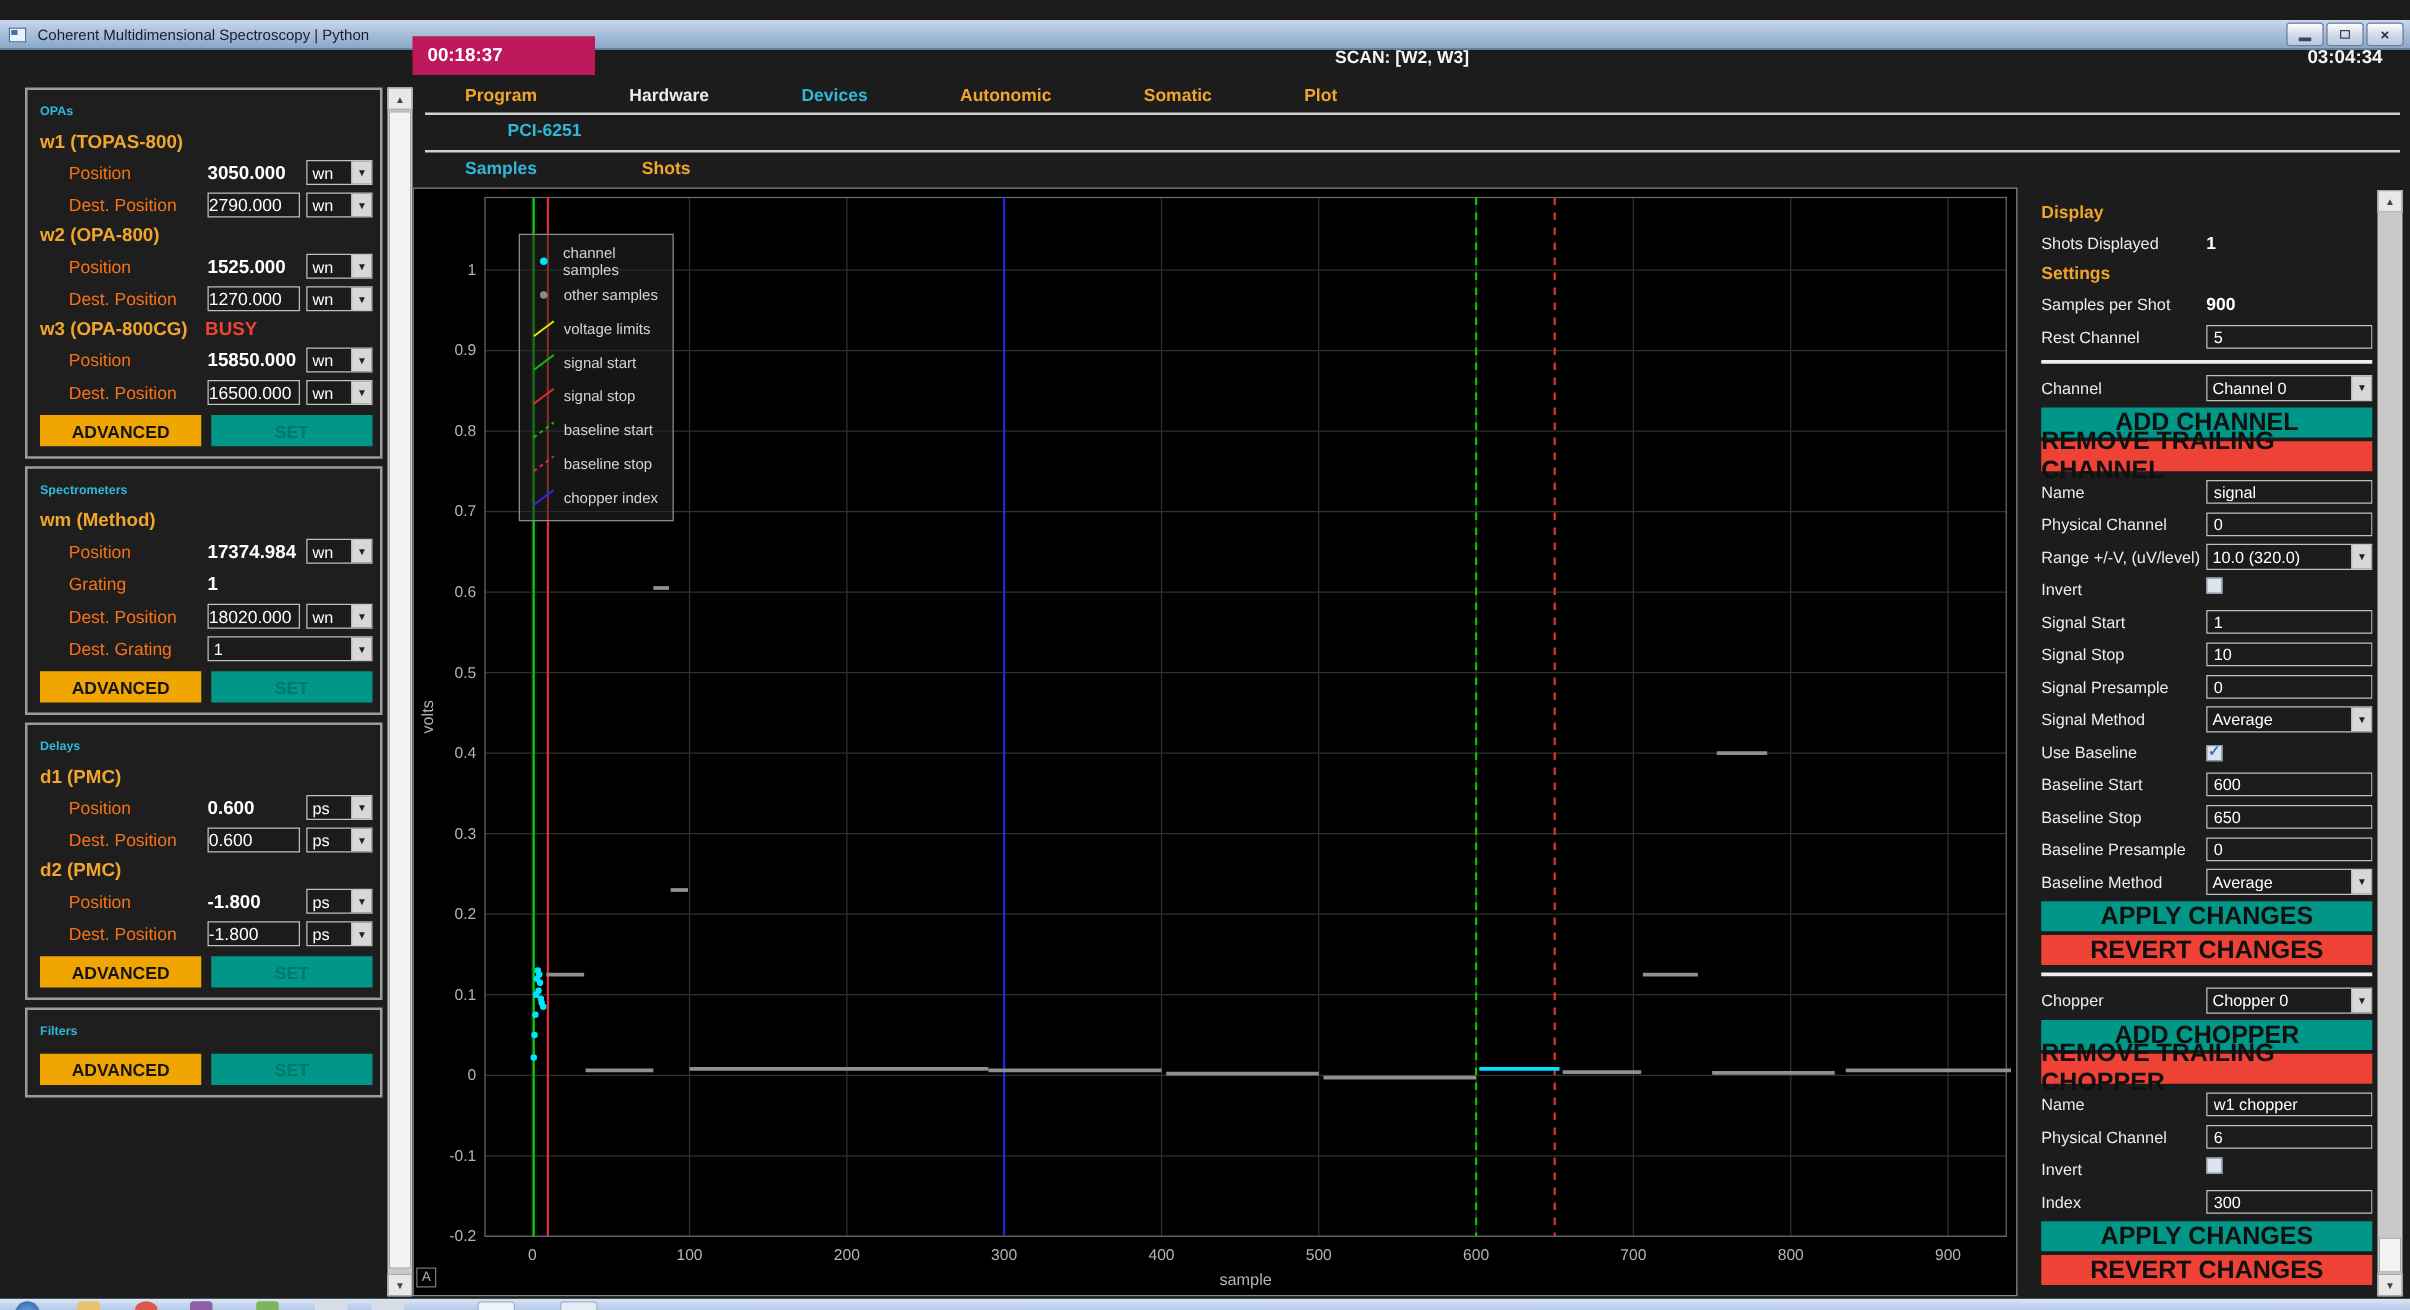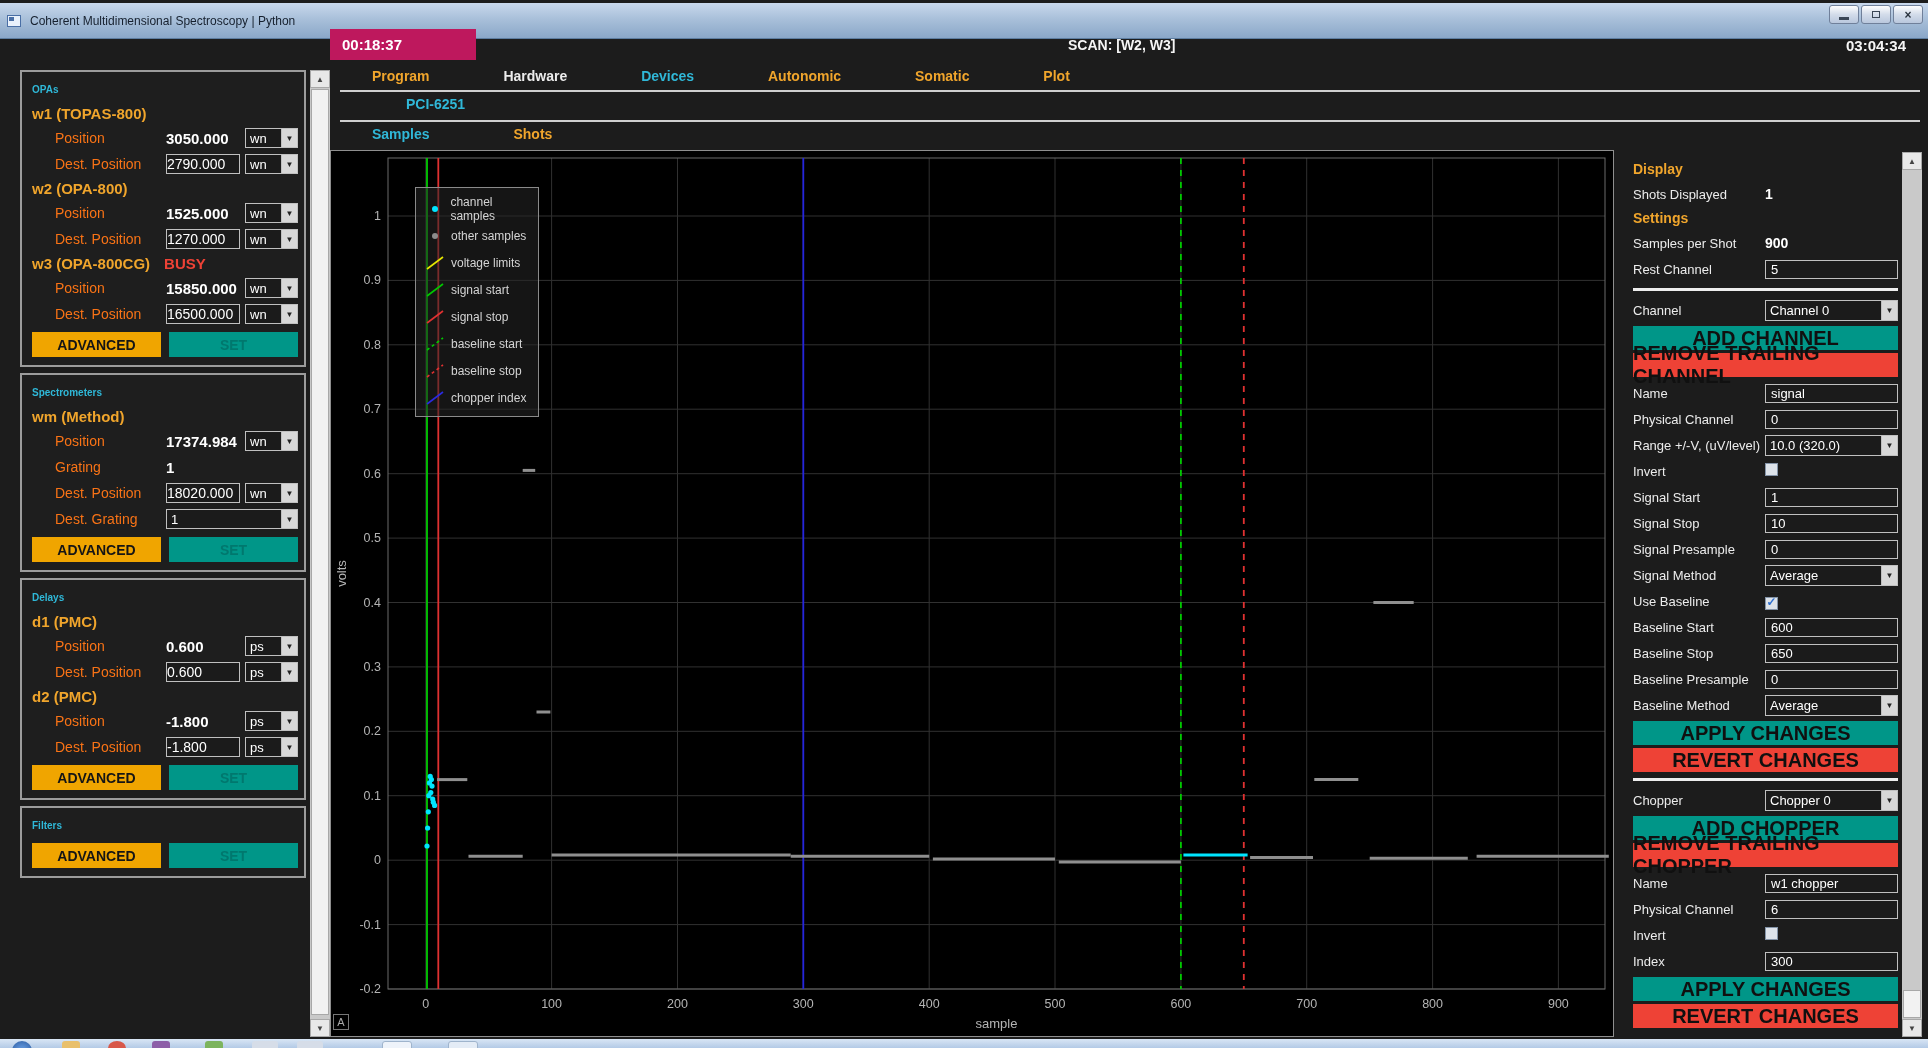--- a/index.html
+++ b/index.html
@@ -1,20 +1,20 @@
 <!DOCTYPE html>
 <html><head>
 <meta charset="utf-8">
 <style>
   * { margin:0; padding:0; box-sizing:border-box; }
   body { background:#0c0c0e; font-family:"Liberation Sans",sans-serif; }
   #screen { position:relative; width:1928px; height:1048px; background:#1c1c1c; overflow:hidden; }
 
   
-  #titlebar { position:absolute; left:0; top:3px; width:1928px; height:36px;
+  #titlebar { position:absolute; left:0; top:16px; width:1928px; height:24px;
     background:linear-gradient(180deg,#c8d8ec 0%,#a9c0da 45%,#8aa7c8 100%);
     border-bottom:1px solid #5d7da0; display:flex; align-items:center; }
   #win-icon { width:14px; height:12px; margin-left:7px; background:#e9f1fb; border:1px solid #4a6fa5; position:relative; }
   #win-icon::after { content:""; position:absolute; left:1px; top:1px; width:5px; height:4px; background:#4a6fa5; }
   #win-title { margin-left:9px; font-size:12px; color:#16202e; }
   #win-btns { position:absolute; right:5px; top:2px; display:flex; gap:2px; }
   .wbtn { width:30px; height:19px; border:1px solid #70809a; border-radius:3px;
     background:linear-gradient(180deg,#fefefe,#d3dcea 50%,#b9c7dd); display:flex; align-items:center; justify-content:center;
     color:#2c3540; font-size:12px; font-weight:bold; }
   .wbtn .minbar { width:10px; height:3px; background:#3a4656; margin-top:7px; }

